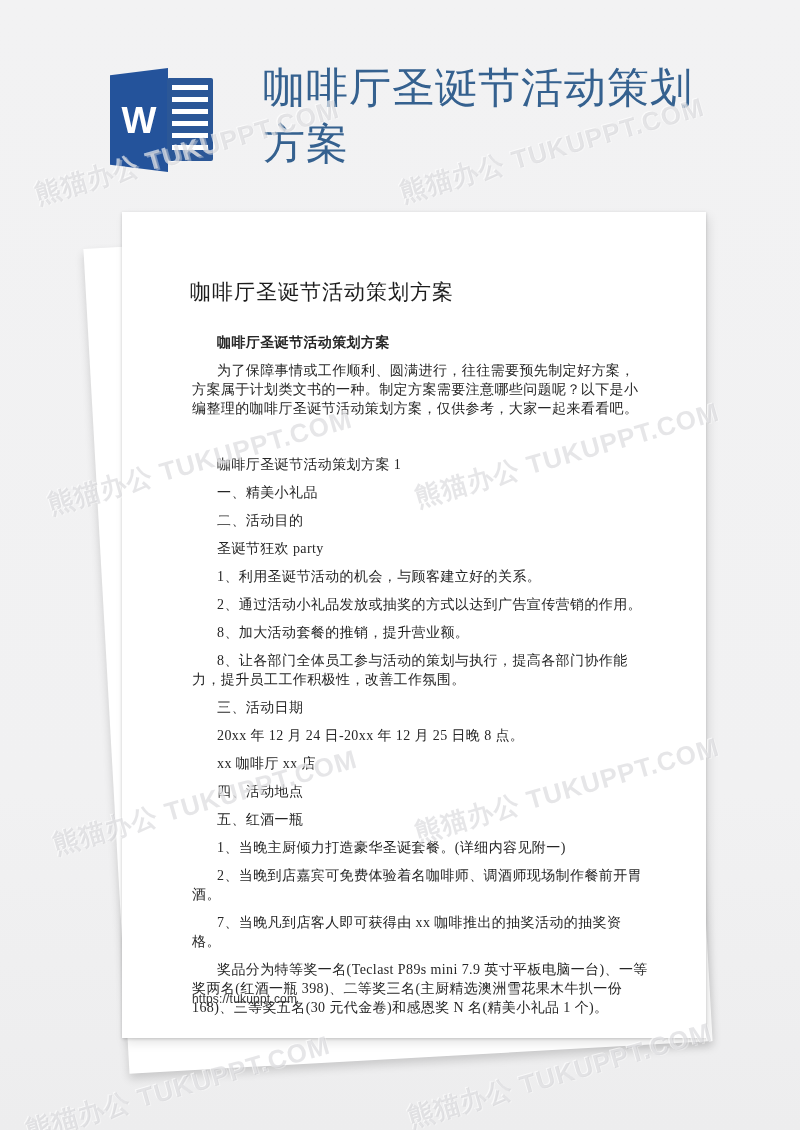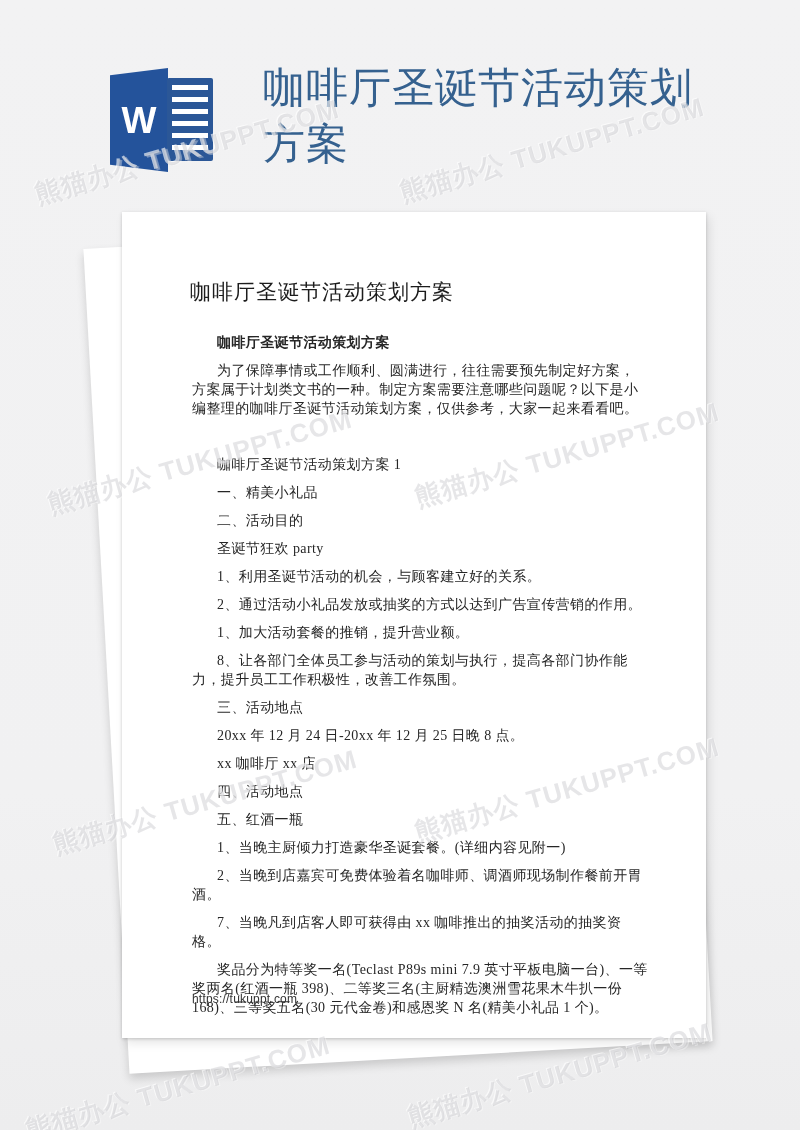--- a/index.html
+++ b/index.html
@@ -92,23 +92,23 @@
     <div class="doc-body">
         <p class="bold">咖啡厅圣诞节活动策划方案</p>
         <p>为了保障事情或工作顺利、圆满进行，往往需要预先制定好方案，方案属于计划类文书的一种。制定方案需要注意哪些问题呢？以下是小编整理的咖啡厅圣诞节活动策划方案，仅供参考，大家一起来看看吧。</p>
         <p class="gap"></p>
         <p>咖啡厅圣诞节活动策划方案 1</p>
         <p>一、精美小礼品</p>
         <p>二、活动目的</p>
         <p>圣诞节狂欢 party</p>
         <p>1、利用圣诞节活动的机会，与顾客建立好的关系。</p>
         <p>2、通过活动小礼品发放或抽奖的方式以达到广告宣传营销的作用。</p>
-        <p>1、加大活动套餐的推销，提升营业额。</p>
+        <p>8、加大活动套餐的推销，提升营业额。</p>
         <p>8、让各部门全体员工参与活动的策划与执行，提高各部门协作能力，提升员工工作积极性，改善工作氛围。</p>
-        <p>三、活动地点</p>
+        <p>三、活动日期</p>
         <p>20xx 年 12 月 24 日-20xx 年 12 月 25 日晚 8 点。</p>
         <p>xx 咖啡厅 xx 店</p>
         <p>四、活动地点</p>
         <p>五、红酒一瓶</p>
         <p>1、当晚主厨倾力打造豪华圣诞套餐。(详细内容见附一)</p>
         <p>2、当晚到店嘉宾可免费体验着名咖啡师、调酒师现场制作餐前开胃酒。</p>
         <p>7、当晚凡到店客人即可获得由 xx 咖啡推出的抽奖活动的抽奖资格。</p>
         <p>奖品分为特等奖一名(Teclast P89s mini 7.9 英寸平板电脑一台)、一等奖两名(红酒一瓶 398)、二等奖三名(主厨精选澳洲雪花果木牛扒一份 168)、三等奖五名(30 元代金卷)和感恩奖 N 名(精美小礼品 1 个)。</p>
       </div>
     <div class="doc-footer">https://tukuppt.com</div>

